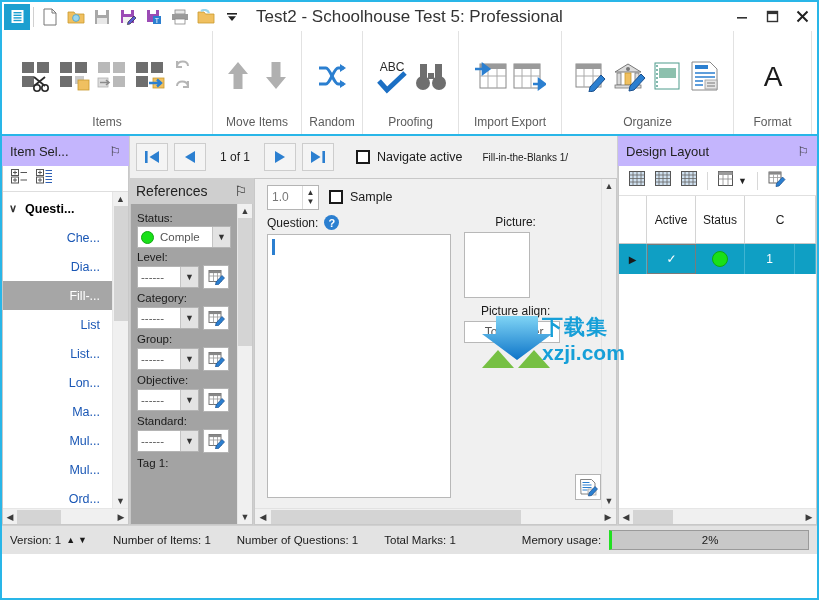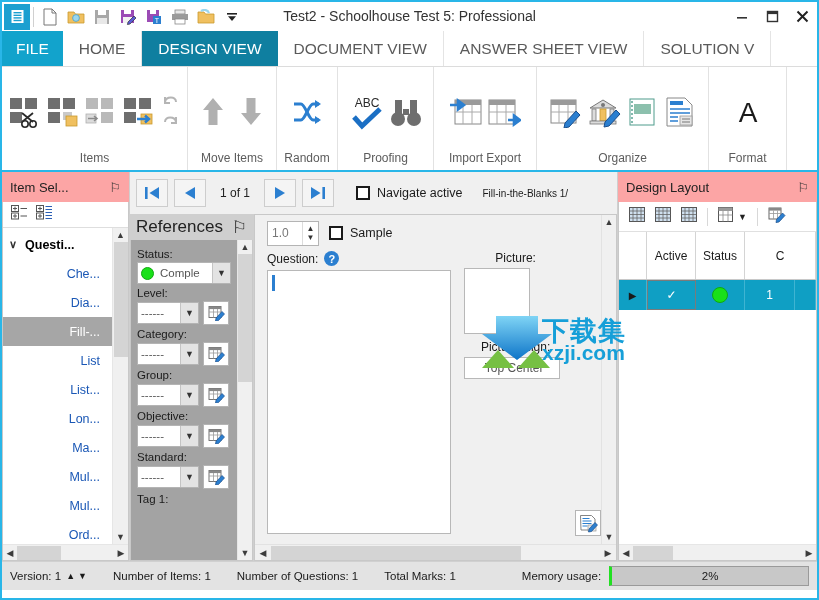--- a/index.html
+++ b/index.html
@@ -33,21 +33,21 @@
   }
   .qat-sep { width: 1px; height: 20px; background: #d0d0d0; margin: 0 3px; }
   .qat-btn {
     width: 26px; height: 26px;
     display: flex; align-items: center; justify-content: center;
   }
   .title-text {
     position: absolute; left: 0; right: 0; top: 0;
     height: 29px; line-height: 29px;
     text-align: center;
-    font-size: 14px; color: #333;
+    font-size: 17px; color: #333;
     pointer-events: none;
   }
   .win-btns {
     position: absolute; right: 0; top: 0;
     height: 29px; display: flex; align-items: center;
   }
   .win-btn {
     width: 30px; height: 29px;
     display: flex; align-items: center; justify-content: center;
     font-size: 14px; color: #222;
@@ -99,21 +99,21 @@
   
   .main {
     display: flex;
     height: 389px;
     background: #f0f0f0;
   }
 
   
   .panel-head {
     height: 30px;
-    background: #fca5a5;
+    background: #c4b5fd;
     display: flex; align-items: center;
     padding: 0 8px;
     font-size: 13px; color: #222;
     justify-content: space-between;
   }
   .panel-head .pin { font-size: 13px; color: #333; }
 
   
   .left-panel {
     width: 128px;
@@ -197,21 +197,21 @@
   
   .refs-panel {
     width: 124px;
     display: flex; flex-direction: column;
     border-right: 1px solid #cfcfcf;
     background: #f0f0f0;
   }
   .refs-head {
     height: 26px; background: #cfcfcf;
     display: flex; align-items: center; justify-content: space-between;
-    padding: 0 6px; font-size: 17px; color: #222;
+    padding: 0 6px; font-size: 14px; color: #222;
   }
   .refs-body {
     flex: 1; display: flex;
     background: #a3a3a3;
     border: 1px solid #c8c8c8; border-top: none;
     overflow: hidden;
   }
   .refs-fields { flex: 1; padding: 5px 6px 0 6px; overflow: hidden; }
   .fld-label { font-size: 11.5px; color: #1a1a1a; margin: 3px 0 2px 0; }
   .fld-row { display: flex; align-items: center; gap: 4px; }
@@ -362,21 +362,21 @@
   
   .watermark {
     position: absolute;
     left: 478px; top: 310px;
     width: 170px; height: 62px;
     pointer-events: none;
     z-index: 50;
   }
   .wm-text {
     position: absolute; left: 62px; top: 1px;
-    font-size: 27px; font-weight: bold; color: #169fd8;
+    font-size: 21px; font-weight: bold; color: #169fd8;
     letter-spacing: 1px;
     font-family: "DejaVu Sans", sans-serif;
   }
   .wm-sub {
     position: absolute; left: 62px; top: 29px;
     font-size: 21px; font-weight: bold; color: #169fd8;
     font-family: "Liberation Sans", sans-serif;
   }
 </style>
 </head>
@@ -465,32 +465,24 @@
           </svg>
       </div>
       <div class="win-btn">
         <svg width="13" height="13" viewBox="0 0 13 13">
             <path d="M1.5 1.5 L11.5 11.5 M11.5 1.5 L1.5 11.5" stroke="#222" stroke-width="2"></path>
           </svg>
       </div>
     </div>
   </div>
 
-  <div class="tabbar">
-    <div class="tab file">FILE</div>
-    <div class="tab">HOME</div>
-    <div class="tab active">DESIGN VIEW</div>
-    <div class="tab">DOCUMENT VIEW</div>
-    <div class="tab">ANSWER SHEET VIEW</div>
-    <div class="tab">SOLUTION V</div>
-  </div>
 
   <div class="ribbon">
 
-    <div class="rgroup" style="width:186px">
+    <div class="rgroup" style="width:211px">
       <div class="ricons">
         <div class="rbtn">
           <svg width="34" height="34" viewBox="0 0 34 34">
               <rect x="2" y="3" width="12" height="11" fill="#6e6e6e"></rect>
               <rect x="17" y="3" width="12" height="11" fill="#6e6e6e"></rect>
               <rect x="2" y="17" width="12" height="11" fill="#6e6e6e"></rect>
               <circle cx="17" cy="29" r="3.2" fill="none" stroke="#2b2b2b" stroke-width="1.6"></circle>
               <circle cx="25" cy="29" r="3.2" fill="none" stroke="#2b2b2b" stroke-width="1.6"></circle>
               <path d="M14 18 L25 27 M25 18 L14 27" stroke="#2b2b2b" stroke-width="1.8"></path>
             </svg>

